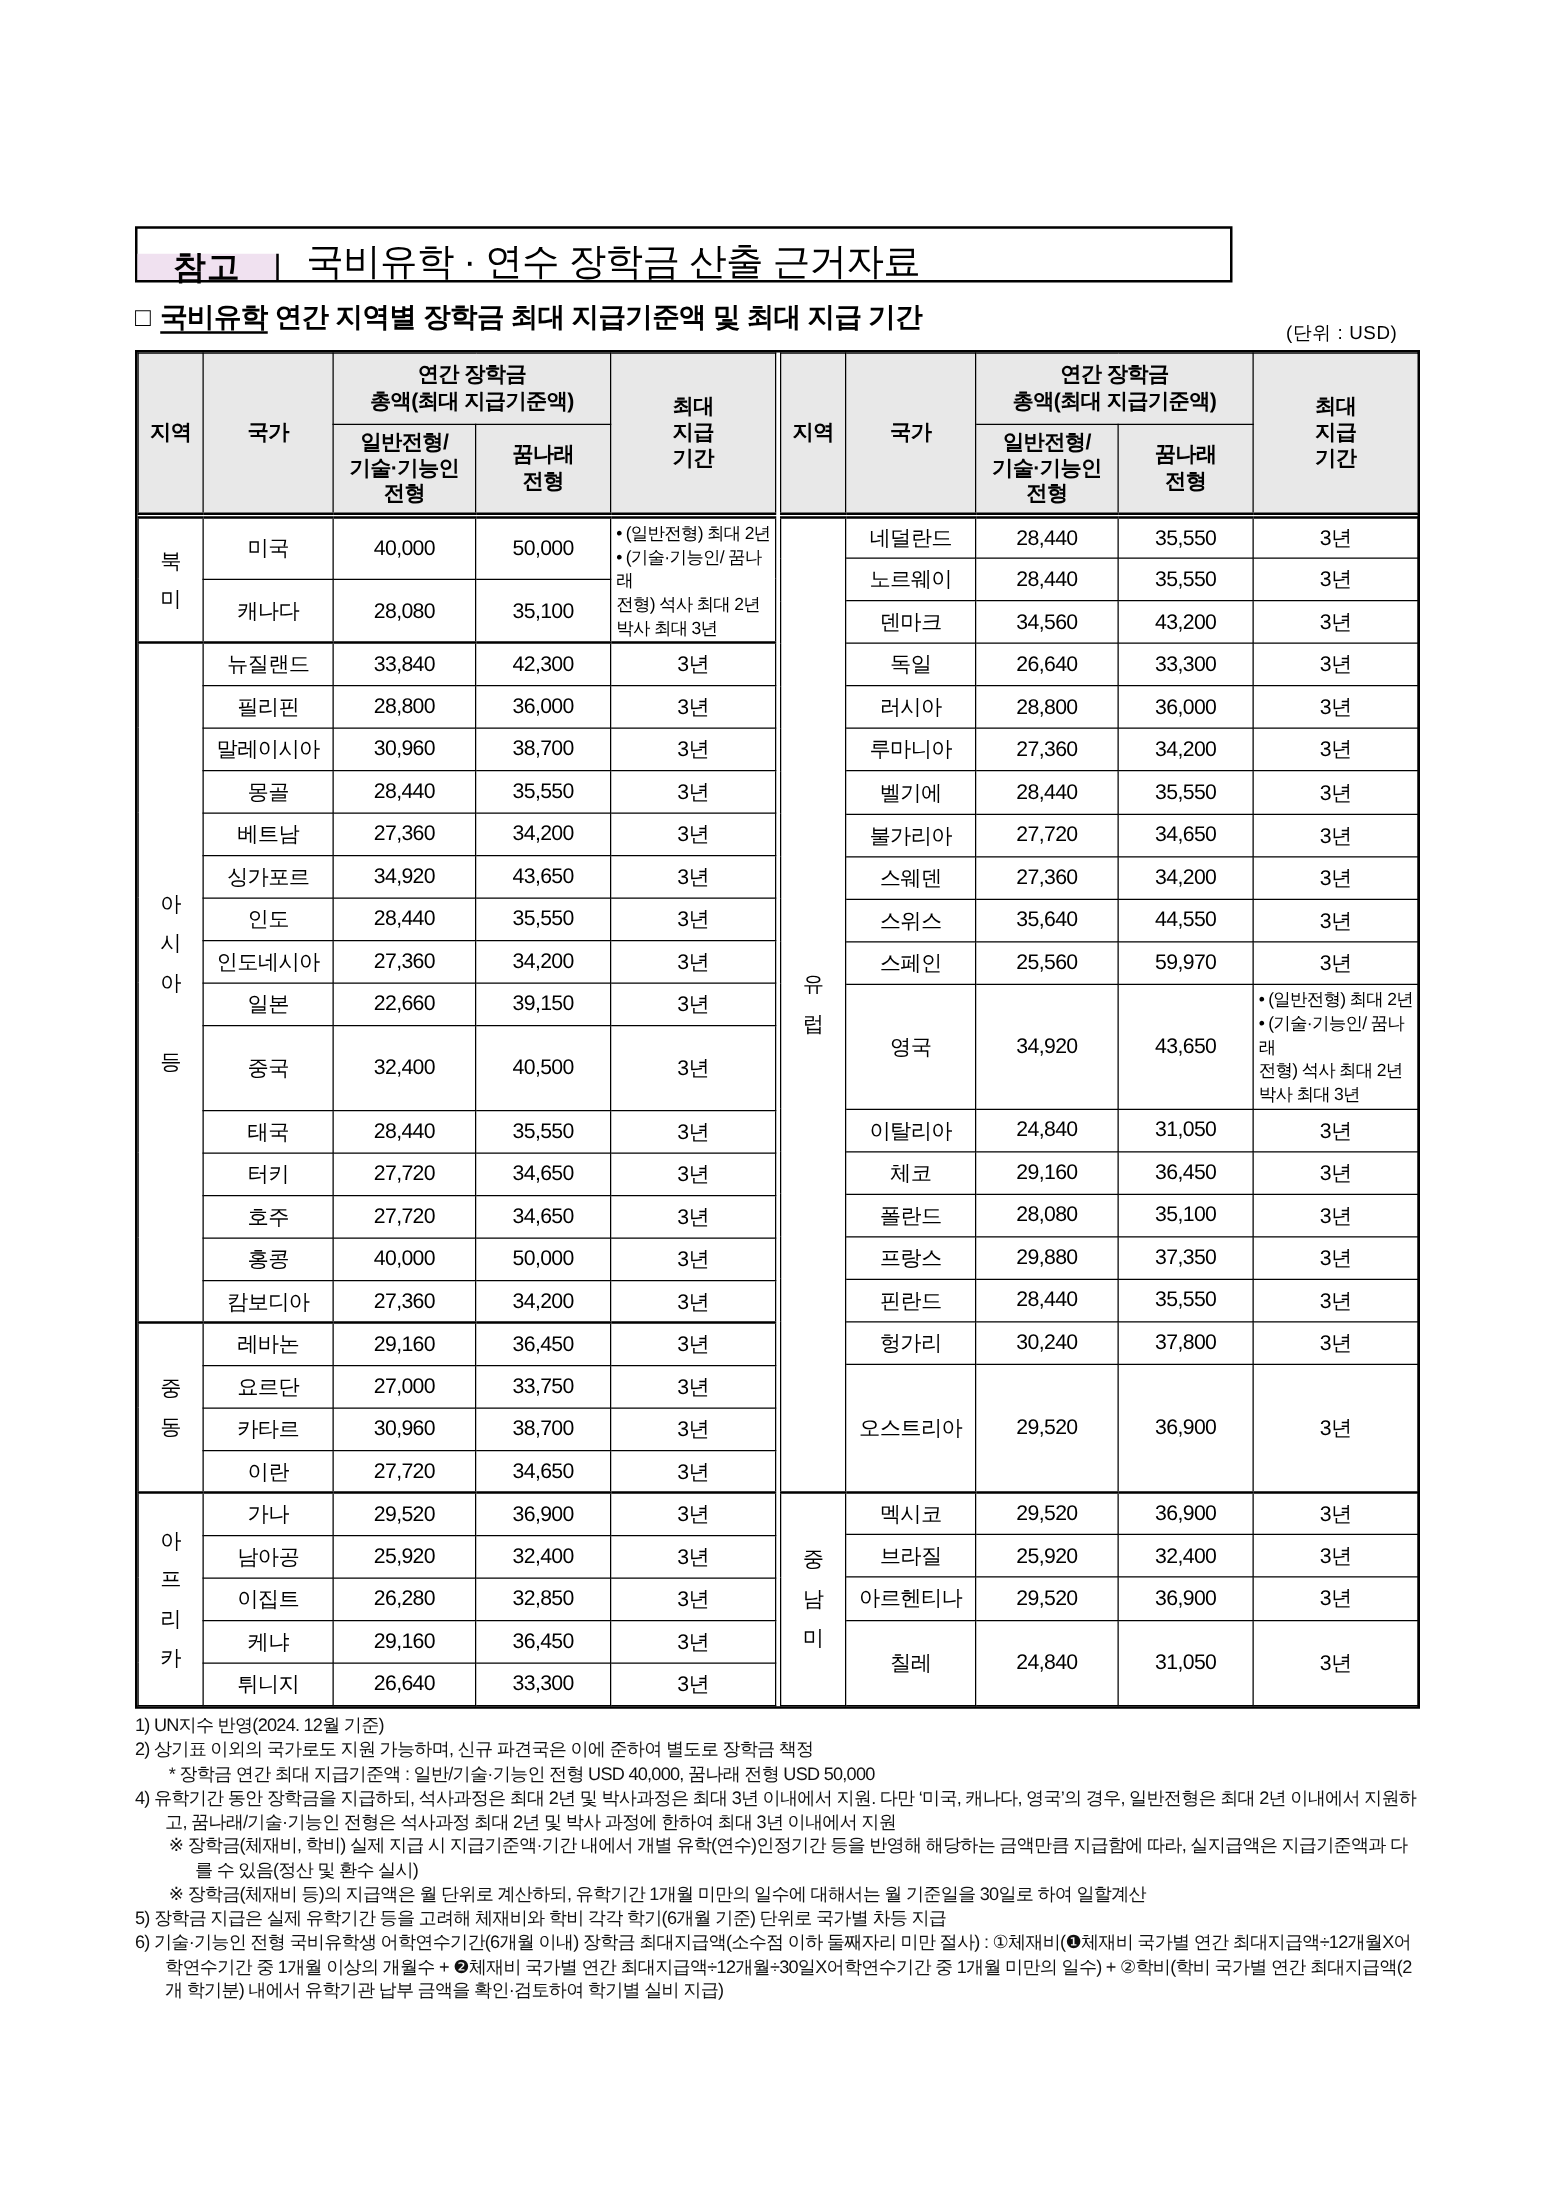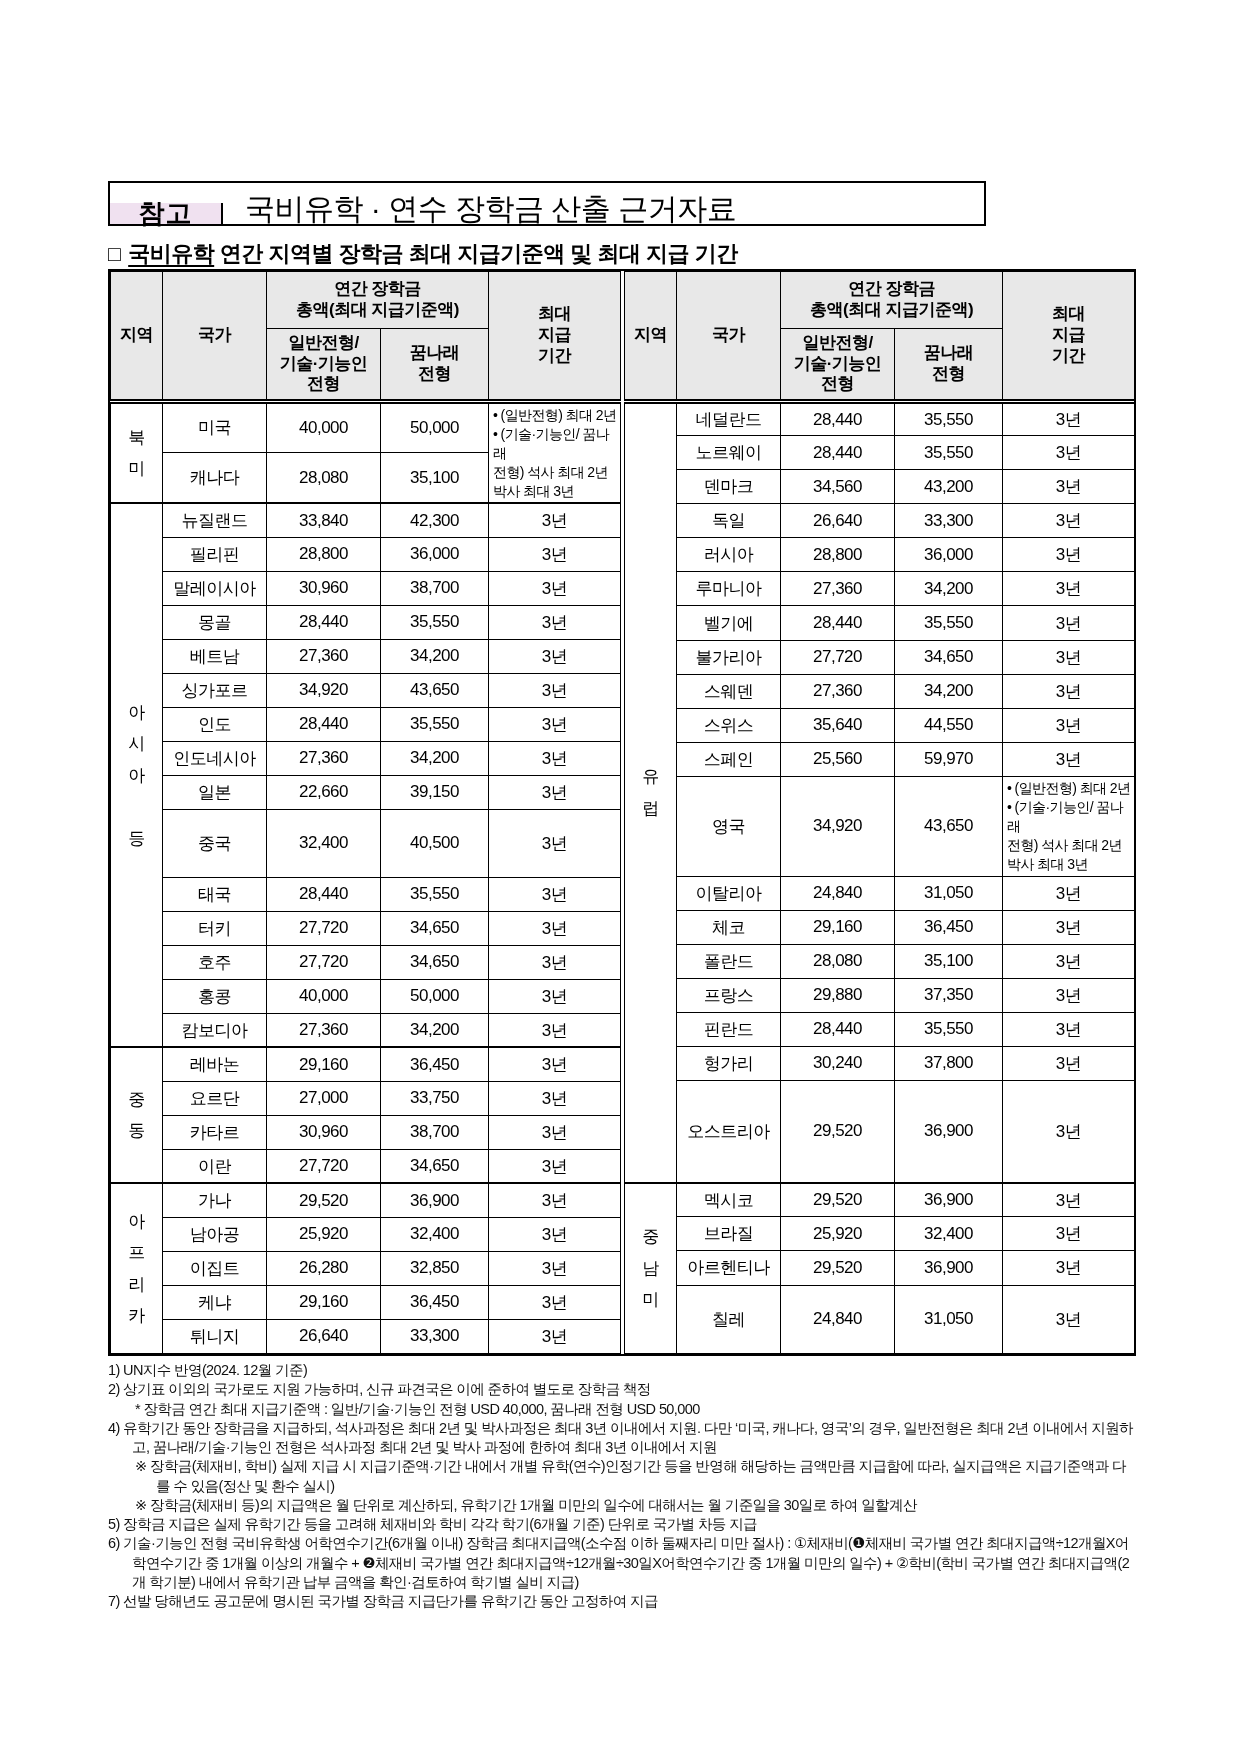--- a/index.html
+++ b/index.html
@@ -76,20 +76,21 @@
 
   <div class="ref-box">
     <div class="ref-label">참고</div>
     <div class="ref-title">국비유학 · 연수 장학금 산출 근거자료</div>
   </div>
 
   <div class="subtitle">
     <span class="sq">□</span><span class="u">국비유학</span><span> 연간 지역별 장학금 최대 지급기준액 및 최대 지급 기간</span>
   </div>
 
+  <div class="unit">(단위 : USD)</div>
 
   <div class="tables">
 
     <table>
       <colgroup>
         <col style="width:52px">
           <col style="width:104px">
           <col style="width:114px">
           <col style="width:108px">
           <col style="width:132px">
@@ -467,16 +468,15 @@
 
   <div class="footnotes">
       <div class="fn">1) UN지수 반영(2024. 12월 기준)</div>
       <div class="fn">2) 상기표 이외의 국가로도 지원 가능하며, 신규 파견국은 이에 준하여 별도로 장학금 책정</div>
       <div class="fn sub1">* 장학금 연간 최대 지급기준액 : 일반/기술·기능인 전형 USD 40,000, 꿈나래 전형 USD 50,000</div>
       <div class="fn">4) 유학기간 동안 장학금을 지급하되, 석사과정은 최대 2년 및 박사과정은 최대 3년 이내에서 지원. 다만 ‘미국, 캐나다, 영국’의 경우, 일반전형은 최대 2년 이내에서 지원하고, 꿈나래/기술·기능인 전형은 석사과정 최대 2년 및 박사 과정에 한하여 최대 3년 이내에서 지원</div>
       <div class="fn sub2">※ 장학금(체재비, 학비) 실제 지급 시 지급기준액·기간 내에서 개별 유학(연수)인정기간 등을 반영해 해당하는 금액만큼 지급함에 따라, 실지급액은 지급기준액과 다를 수 있음(정산 및 환수 실시)</div>
       <div class="fn sub2">※ 장학금(체재비 등)의 지급액은 월 단위로 계산하되, 유학기간 1개월 미만의 일수에 대해서는 월 기준일을 30일로 하여 일할계산</div>
       <div class="fn">5) 장학금 지급은 실제 유학기간 등을 고려해 체재비와 학비 각각 학기(6개월 기준) 단위로 국가별 차등 지급</div>
       <div class="fn">6) 기술·기능인 전형 국비유학생 어학연수기간(6개월 이내) 장학금 최대지급액(소수점 이하 둘째자리 미만 절사) : ①체재비(❶체재비 국가별 연간 최대지급액÷12개월X어학연수기간 중 1개월 이상의 개월수 + ❷체재비 국가별 연간 최대지급액÷12개월÷30일X어학연수기간 중 1개월 미만의 일수) + ②학비(학비 국가별 연간 최대지급액(2개 학기분) 내에서 유학기관 납부 금액을 확인·검토하여 학기별 실비 지급)</div>
-      <div class="fn">7) 선발 당해년도 공고문에 명시된 국가별 장학금 지급단가를 유학기간 동안 고정하여 지급</div>
     </div>
 
 </div>
 
 </body></html>

